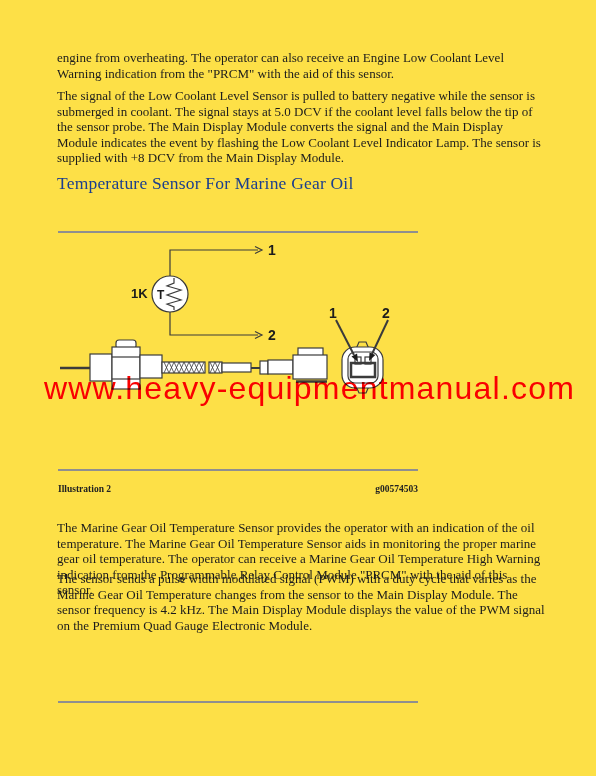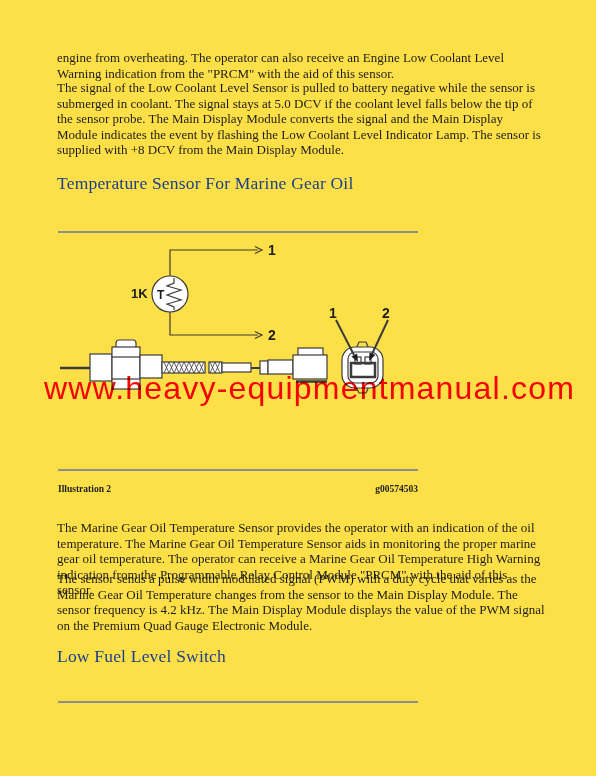--- a/index.html
+++ b/index.html
@@ -5,21 +5,21 @@
   html,body{margin:0;padding:0;background:#ffffff;}
   .page{
     position:relative;width:596px;height:776px;background:#fde047;overflow:hidden;
     font-family:"Liberation Serif",serif;color:#1c1c1c;
   }
   .body-text{
     position:absolute;left:57px;width:489px;margin:0;
     font-size:13px;line-height:15.5px;text-align:left;
   }
   .p1{top:50px}
-  .p2{top:80px}
+  .p2{top:88px}
   .p3{top:520px}
   .p4{top:571px}
   .heading{
     position:absolute;left:57px;margin:0;
     font-family:"Liberation Serif",serif;font-weight:normal;
     font-size:17.5px;color:#1b3e8e;letter-spacing:0.2px;white-space:nowrap;
   }
   .h1a{top:173px}
   .h2a{top:646px}
   .rule{position:absolute;left:58px;width:360px;height:2px;background:#8f8f8f;}
@@ -114,17 +114,16 @@
     <span>Illustration 2</span>
     <span>g00574503</span>
   </div>
 
   <div class="watermark">www.heavy-equipmentmanual.com</div>
 
   <p class="body-text p3">The Marine Gear Oil Temperature Sensor provides the operator with an indication of the oil temperature. The Marine Gear Oil Temperature Sensor aids in monitoring the proper marine gear oil temperature. The operator can receive a Marine Gear Oil Temperature High Warning indication from the Programmable Relay Control Module "PRCM" with the aid of this sensor.</p>
 
   <p class="body-text p4">The sensor sends a pulse width modulated signal (PWM) with a duty cycle that varies as the Marine Gear Oil Temperature changes from the sensor to the Main Display Module. The sensor frequency is 4.2 kHz. The Main Display Module displays the value of the PWM signal on the Premium Quad Gauge Electronic Module.</p>
 
-  <h1 class="heading h2a">Low Fuel Level Switch</h1>
 
   <div class="rule rule-end"></div>
 
 </div>
 
 </body></html>

